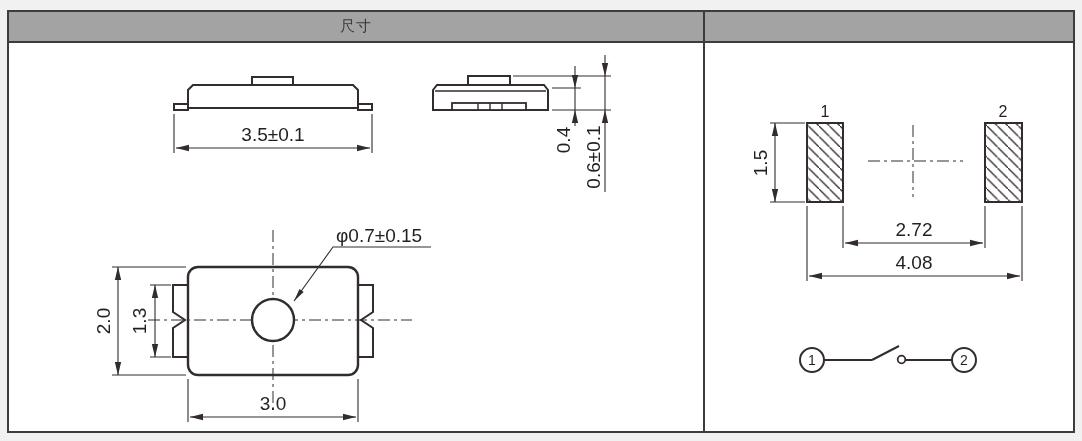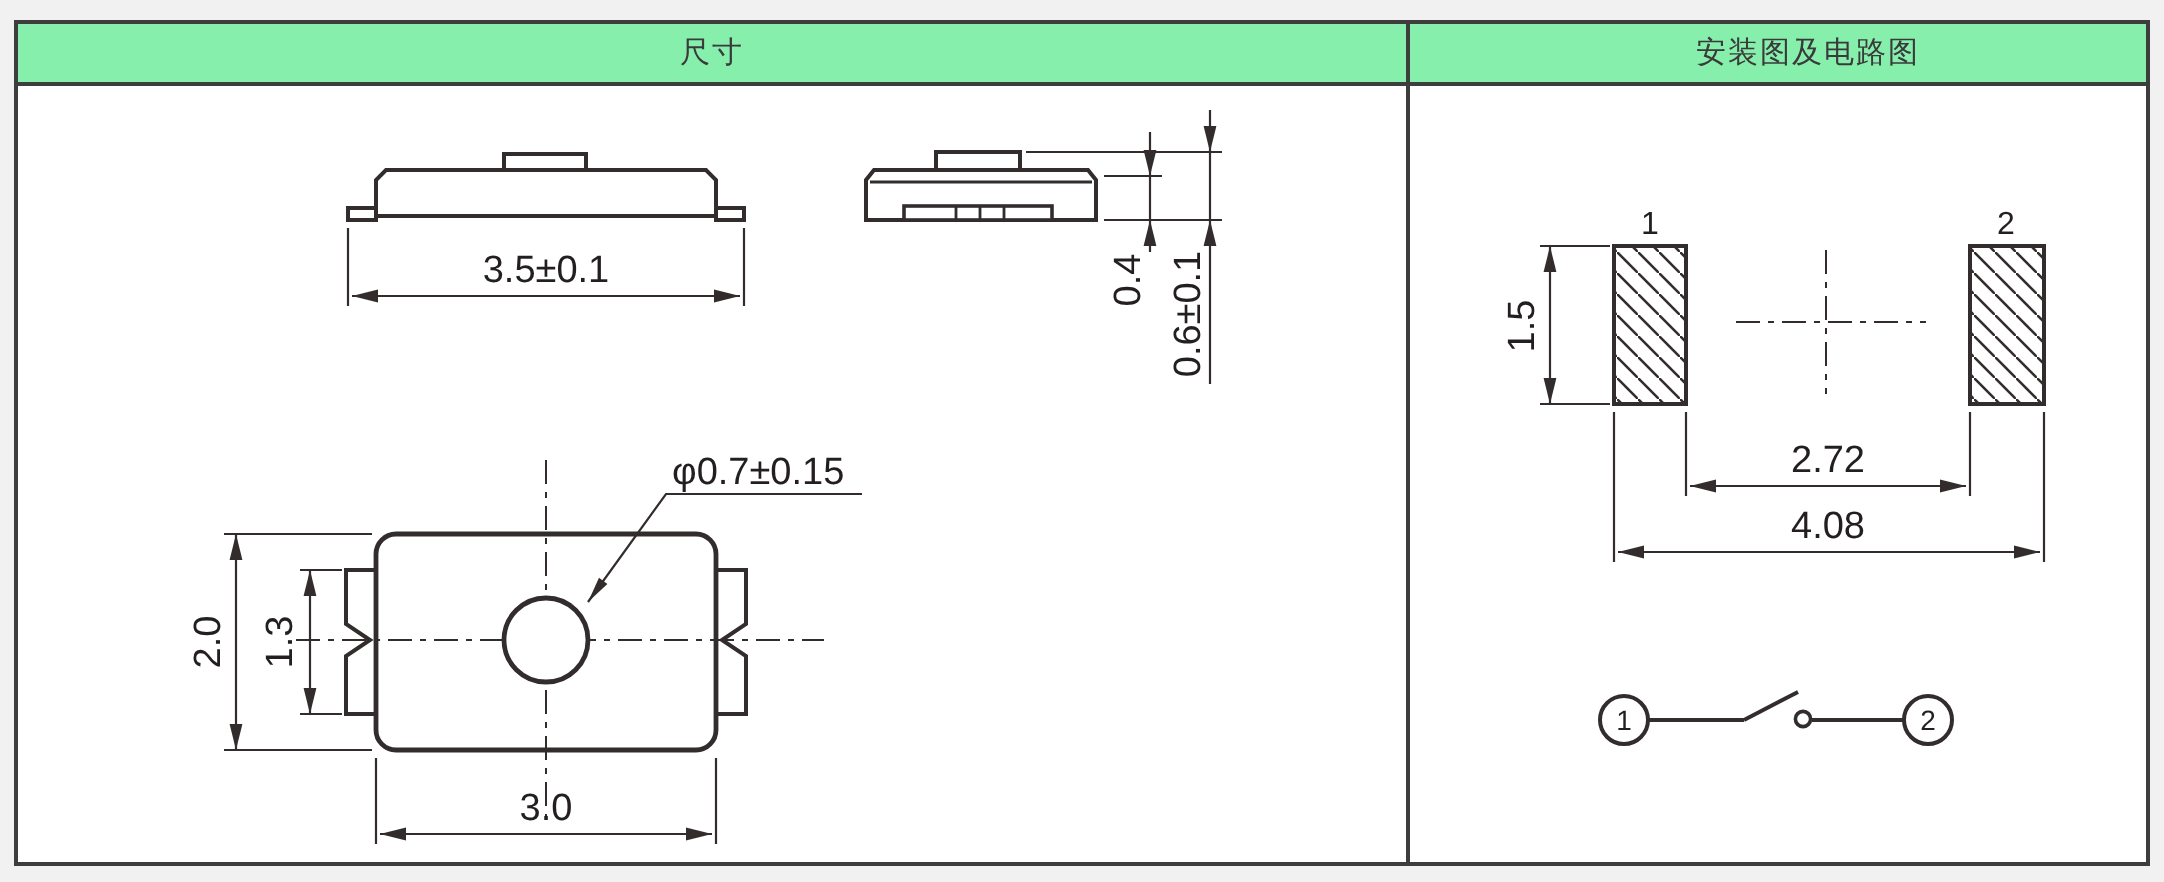--- a/index.html
+++ b/index.html
@@ -15,21 +15,21 @@
     width:1068px;height:423px;
     box-sizing:border-box;
     border:2px solid #3d3d3d;
     background:#ffffff;
   }
   #header-row{
     display:flex;
     height:31px;
     box-sizing:border-box;
     border-bottom:2px solid #3d3d3d;
-    background:#86efac;
+    background:#a3a3a3;
     gap:30px;
   }
   .header-cell{
     display:flex;align-items:center;justify-content:center;
     font-size:15px;color:#3a3a3a;letter-spacing:1px;
     box-sizing:border-box;
   }
   #header-cell-left{width:696px;border-right:2px solid #3d3d3d;}
   #header-cell-right{flex:1;}
   #col-divider{
@@ -50,23 +50,20 @@
 </style>
 </head>
 <body>
 
 <div id="screen">
 
   <div id="sheet">
     <div id="header-row">
       <div id="header-cell-left" class="header-cell">
         <span>尺寸</span>
-      </div>
-      <div id="header-cell-right" class="header-cell">
-        <span>安装图及电路图</span>
       </div>
     </div>
   </div>
   <div id="col-divider"></div>
 
   <svg id="drawing" viewBox="0 0 1082 441" xmlns="http://www.w3.org/2000/svg">
     <defs>
       <pattern id="hatch" width="10.5" height="10.5" patternUnits="userSpaceOnUse">
         <path d="M-1,-1 L11.5,11.5" stroke="#332c2d" stroke-width="1.3"></path>
       </pattern>

